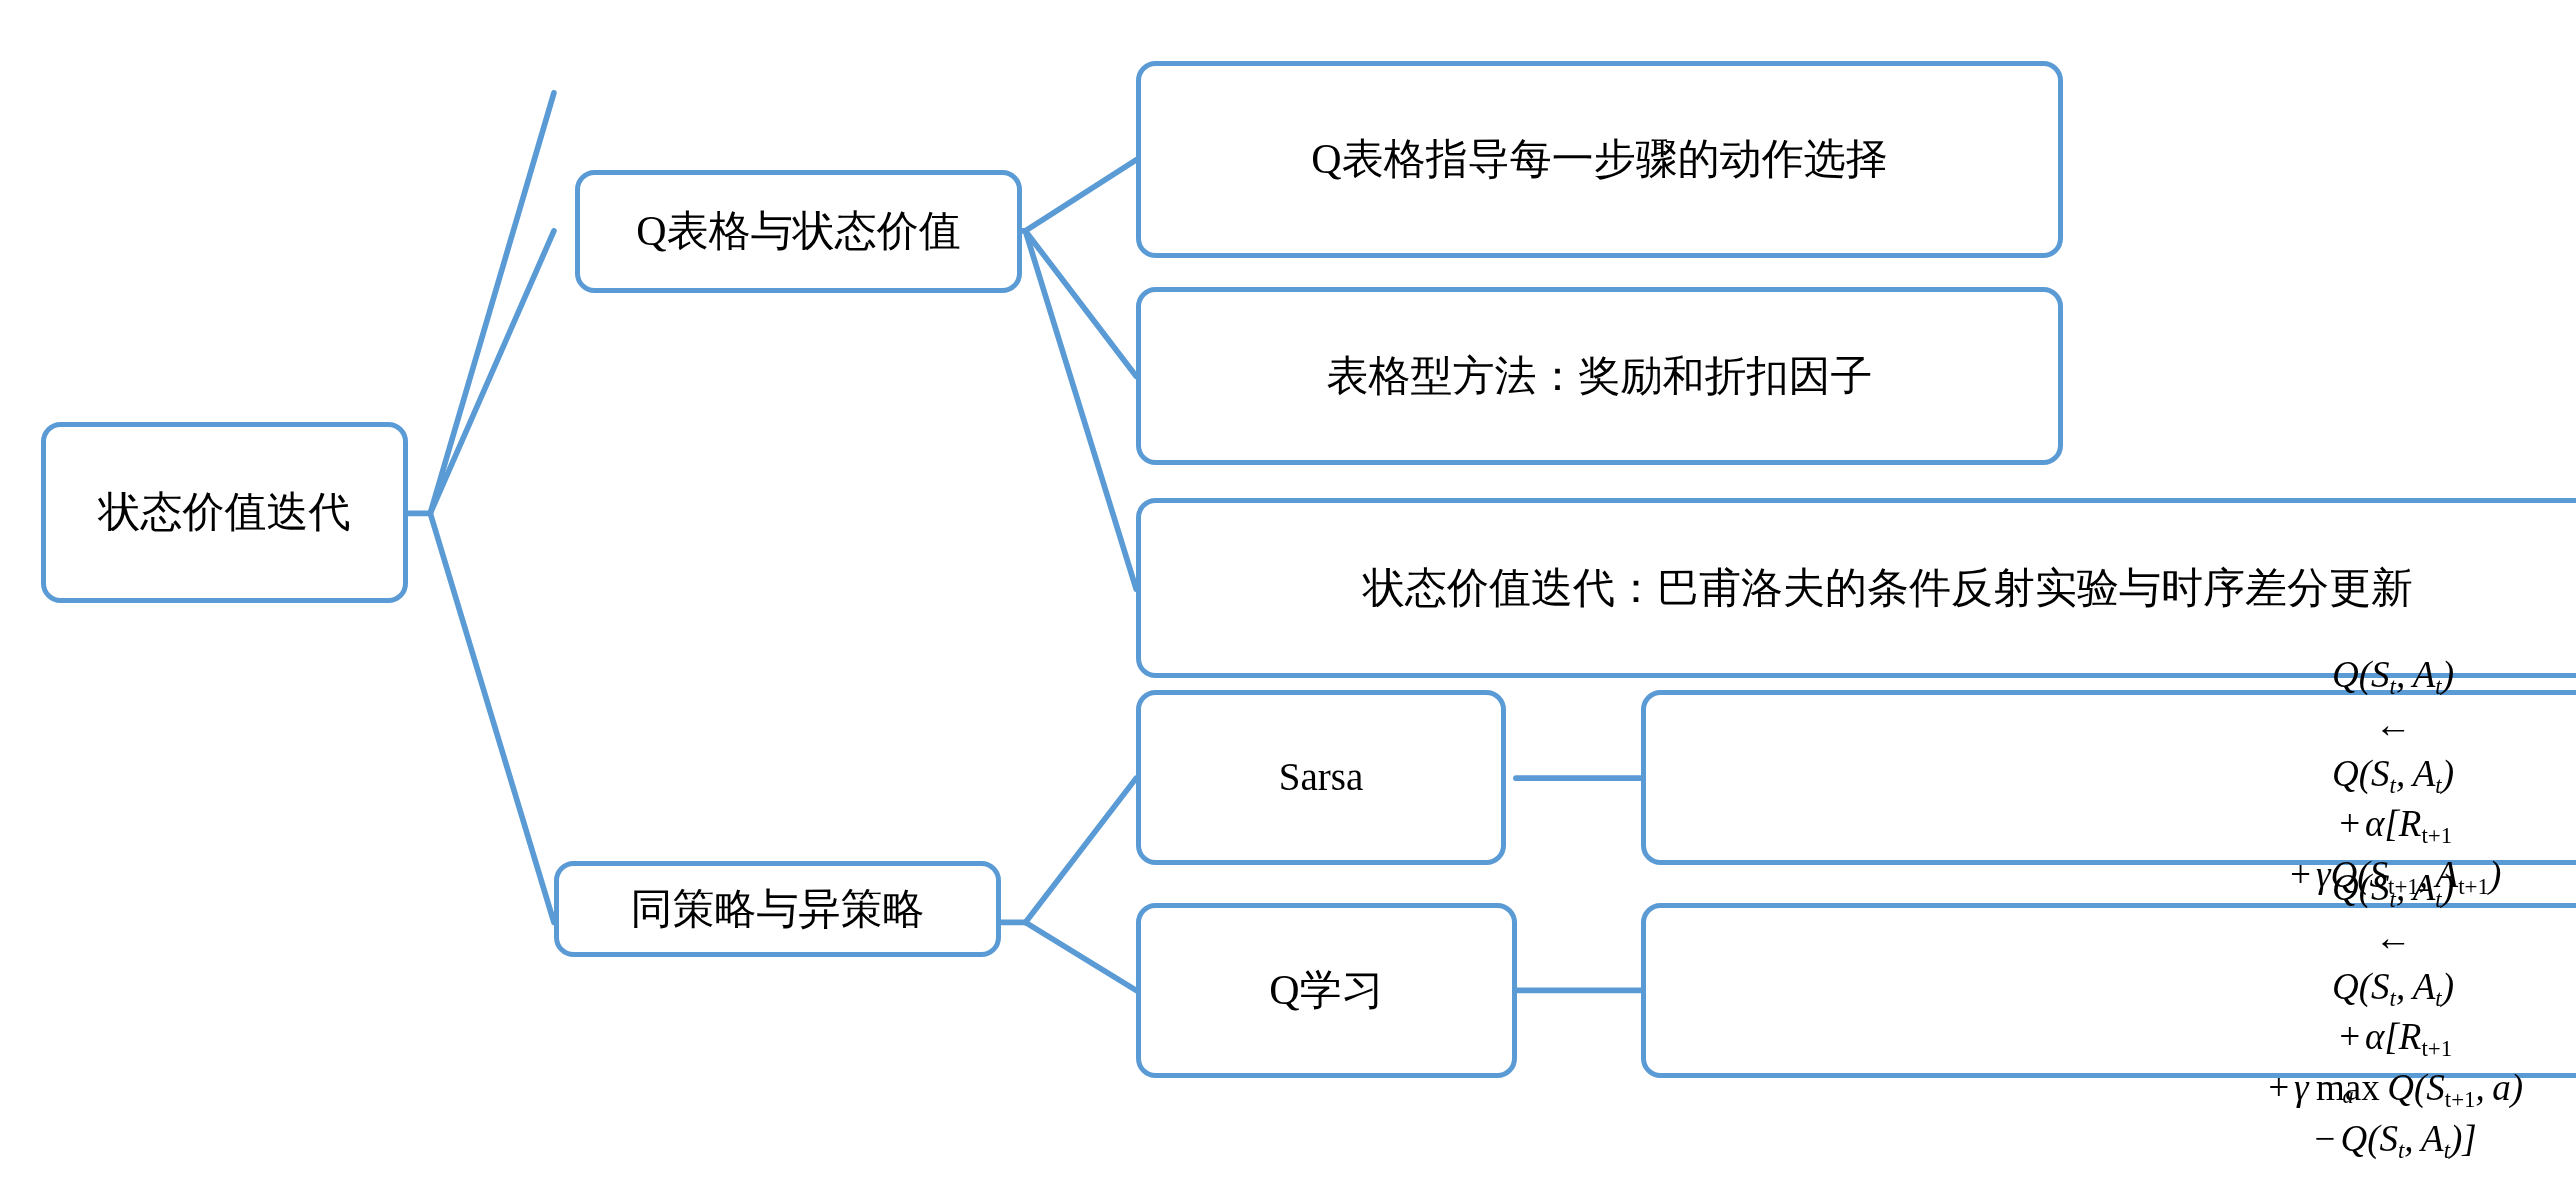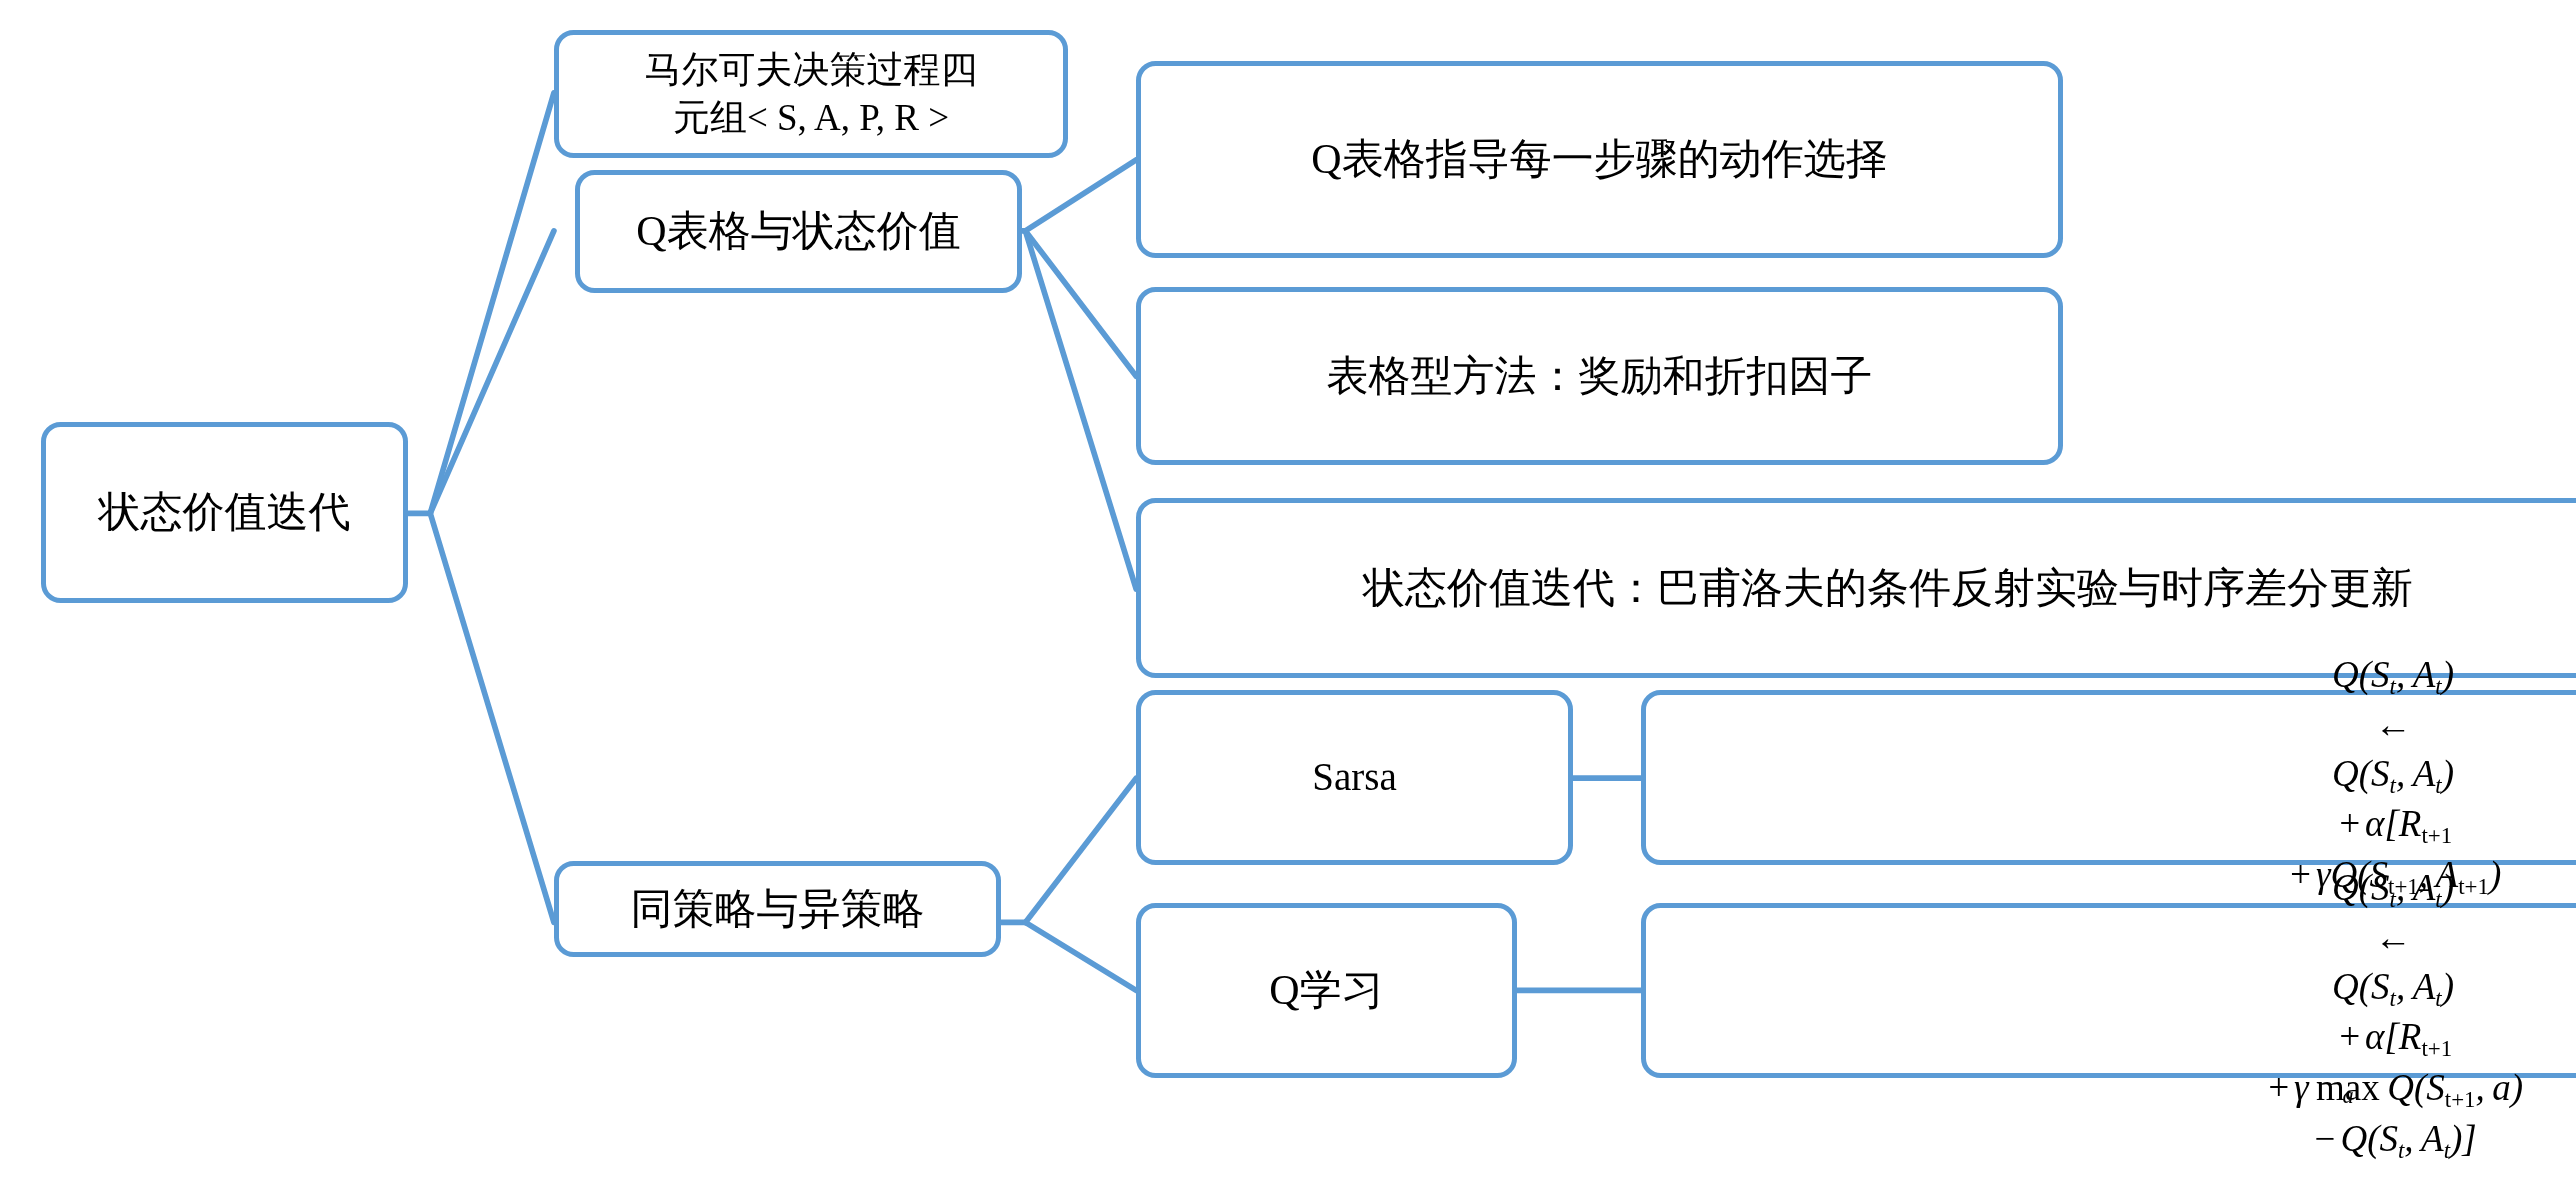--- a/index.html
+++ b/index.html
@@ -45,24 +45,20 @@
       <path d="M2942 1510 L3185 1510"></path>
 
       <path d="M2942 1922 L3185 1922"></path>
     </g>
   </svg>
 
   <div class="node" style="left:41px;top:422px;width:367px;height:181px;">
     <div class="txt f-cjk">状态价值迭代</div>
   </div>
 
-  <div class="node" style="left:554px;top:30px;width:514px;height:128px;">
-    <div class="txt f-cjk-s">马尔可夫决策过程四
-元组&lt; S, A, P, R &gt;</div>
-  </div>
 
   <div class="node" style="left:554px;top:170px;width:447px;height:123px;margin-left:21px;">
     <div class="txt f-cjk">Q表格与状态价值</div>
   </div>
 
   <div class="node" style="left:554px;top:861px;width:447px;height:96px;">
     <div class="txt f-cjk">同策略与异策略</div>
   </div>
 
   <div class="node" style="left:1136px;top:61px;width:927px;height:197px;">
@@ -70,21 +66,21 @@
   </div>
 
   <div class="node" style="left:1136px;top:287px;width:927px;height:178px;">
     <div class="txt f-cjk">表格型方法：奖励和折扣因子</div>
   </div>
 
   <div class="node" style="left:1136px;top:498px;width:1504px;height:180px;">
     <div class="txt f-cjk">状态价值迭代：巴甫洛夫的条件反射实验与时序差分更新</div>
   </div>
 
-  <div class="node" style="left:1136px;top:690px;width:437px;height:175px;text-align:right;">
+  <div class="node" style="left:1136px;top:690px;width:370px;height:175px;text-align:right;">
     <div class="txt f-lat">Sarsa</div>
   </div>
 
   <div class="node" style="left:1136px;top:903px;width:381px;height:175px;">
     <div class="txt f-cjk">Q学习</div>
   </div>
 
   <div class="node" style="left:1641px;top:690px;width:1504px;height:175px;">
     <div class="txt f-math" title-data-source="diagram.formulas.0.plain">
       <span class="mi">Q</span>(<span class="mi">S</span><sub>t</sub>, <span class="mi">A</span><sub>t</sub>)

